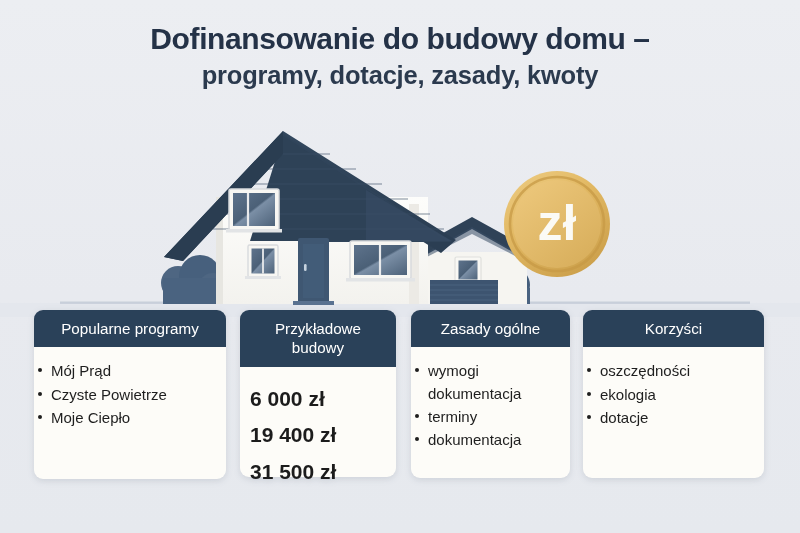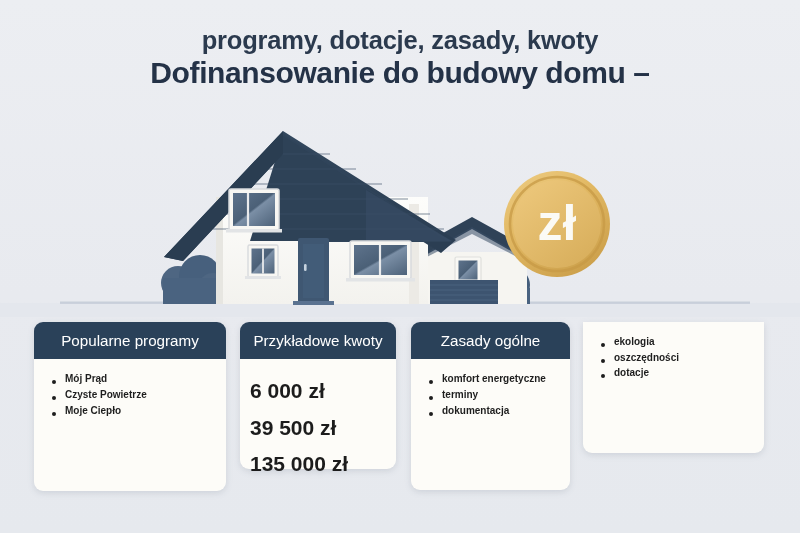--- a/index.html
+++ b/index.html
@@ -59,21 +59,21 @@
     height: 205px;
   }
   #illustration svg {
     display: block;
   }
 
   
   #cards {
     position: absolute;
     left: 0;
-    top: 322px;
+    top: 310px;
     width: 632px;
     height: 192px;
   }
   .card {
     position: absolute;
     top: 0;
     border-radius: 9px;
     overflow: visible;
     filter: drop-shadow(0 2px 3px rgba(40, 55, 75, 0.13));
   }
@@ -90,24 +90,23 @@
   }
   .card-body {
     background: #fdfcf8;
     border-radius: 0 0 9px 9px;
     box-sizing: border-box;
     color: #1e1e1e;
   }
   .card-list {
     list-style: none;
     margin: 0;
-    padding: 13px 8px 10px 18px;
-    font-size: 10px;
+    padding: 13px 8px 10px 4px;
+    font-size: 15px;
     line-height: 1.47;
-    font-weight: bold;
   }
   .card-list li {
     position: relative;
     padding-left: 13px;
     margin-bottom: 1px;
   }
   .card-list li::before {
     content: "";
     position: absolute;
     left: 0;
@@ -137,22 +136,22 @@
   #card-zasady .card-body { height: 131px; }
   #card-korzysci      { left: 583px; width: 181px; }
   #card-korzysci .card-body { height: 131px; }
 </style>
 </head>
 <body>
 
 <div id="stage">
 
   <div id="title-block">
+    <span id="title-line-1">Dofinansowanie do budowy domu –</span>
     <span id="title-line-2">programy, dotacje, zasady, kwoty</span>
-    <span id="title-line-1">Dofinansowanie do budowy domu –</span>
   </div>
 
   <div id="illustration">
     <svg width="800" height="205" viewBox="0 0 800 205" xmlns="http://www.w3.org/2000/svg">
       <defs>
         <linearGradient id="gCoin" x1="0" y1="0" x2="0.65" y2="1">
           <stop offset="0%" stop-color="#eecd84"></stop>
           <stop offset="45%" stop-color="#e2b964"></stop>
           <stop offset="100%" stop-color="#cda14c"></stop>
         </linearGradient>
@@ -268,45 +267,46 @@
       <div class="card-body">
         <ul class="card-list">
           <li>Mój Prąd</li>
           <li>Czyste Powietrze</li>
           <li>Moje Ciepło</li>
         </ul>
       </div>
     </div>
 
     <div class="card" id="card-kwoty">
-      <div class="card-head">Przykładowe kwoty</div>
+      <div class="card-head">Przykładowe budowy</div>
       <div class="card-body">
         <ul class="amount-list">
           <li>6 000 zł</li>
-          <li>39 500 zł</li>
-          <li>135 000 zł</li>
+          <li>19 400 zł</li>
+          <li>31 500 zł</li>
         </ul>
       </div>
     </div>
 
     <div class="card" id="card-zasady">
       <div class="card-head">Zasady ogólne</div>
       <div class="card-body">
         <ul class="card-list">
-          <li>komfort energetyczne</li>
+          <li>wymogi dokumentacja</li>
           <li>terminy</li>
           <li>dokumentacja</li>
         </ul>
       </div>
     </div>
 
     <div class="card" id="card-korzysci">
+      <div class="card-head">Korzyści</div>
       <div class="card-body">
         <ul class="card-list">
+          <li>oszczędności</li>
           <li>ekologia</li>
-          <li>oszczędności</li>
           <li>dotacje</li>
         </ul>
       </div>
     </div>
 
   </div>
 </div>
 
 </body></html>

